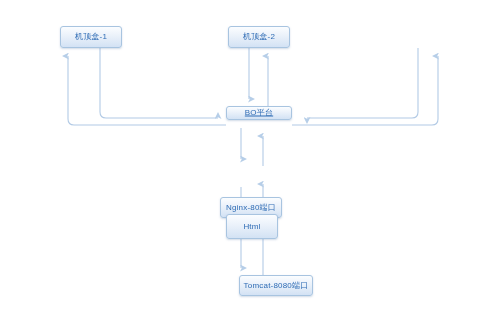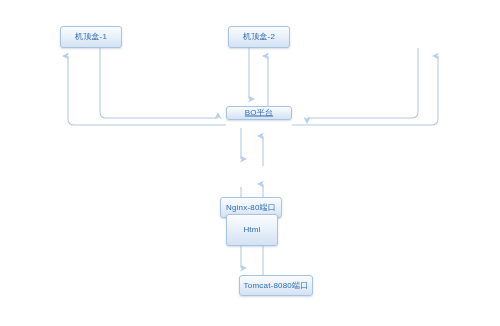--- a/index.html
+++ b/index.html
@@ -99,21 +99,21 @@
 
 
   <div class="node" style="left:226px; top:106px; width:66px; height:14px;text-decoration:underline;">
     <span class="node-label">BO平台</span>
   </div>
 
   <div class="node" style="left:220px; top:166px; width:62px; height:21px;margin-top:31px;">
     <span class="node-label">Nginx-80端口</span>
   </div>
 
-  <div class="node" style="left:226px; top:214px; width:52px; height:32px;">
+  <div class="node" style="left:226px; top:214px; width:52px; height:25px;">
     <span class="node-label">Html</span>
   </div>
 
   <div class="node" style="left:216px; top:275px; width:74px; height:21px;margin-left:23px;">
     <span class="node-label">Tomcat-8080端口</span>
   </div>
 
 </div>
 
 </body></html>

